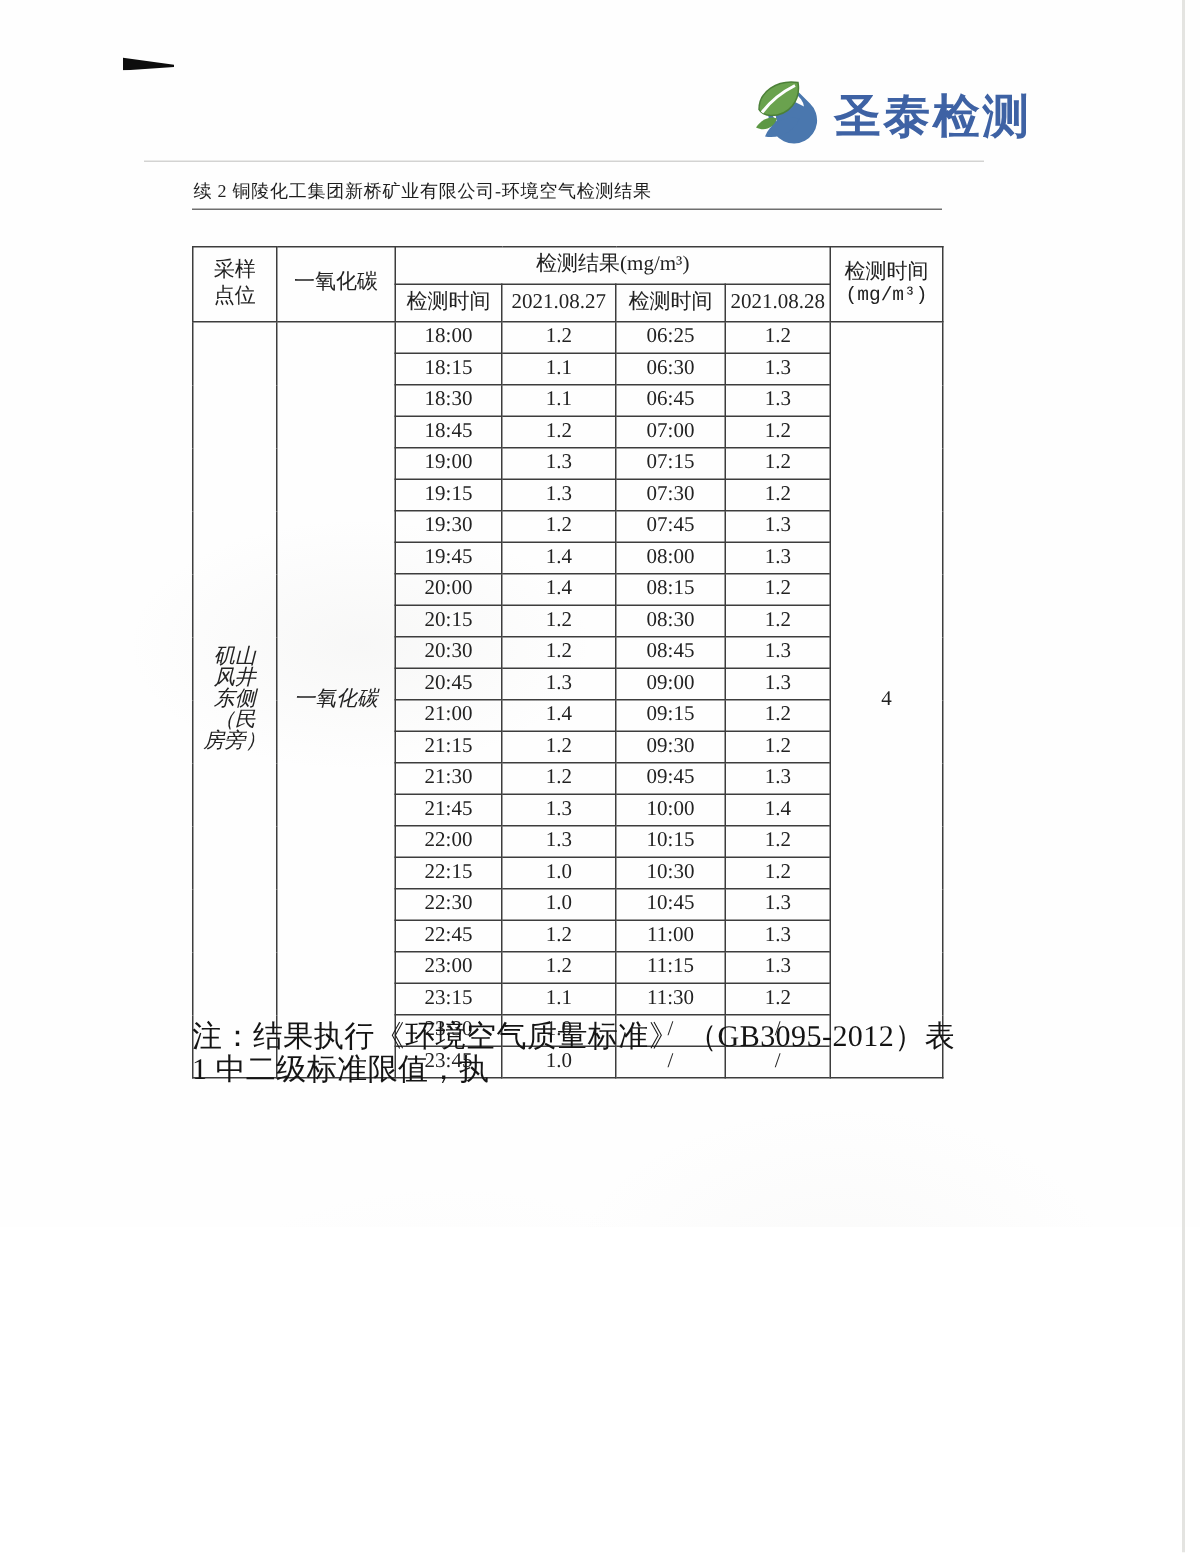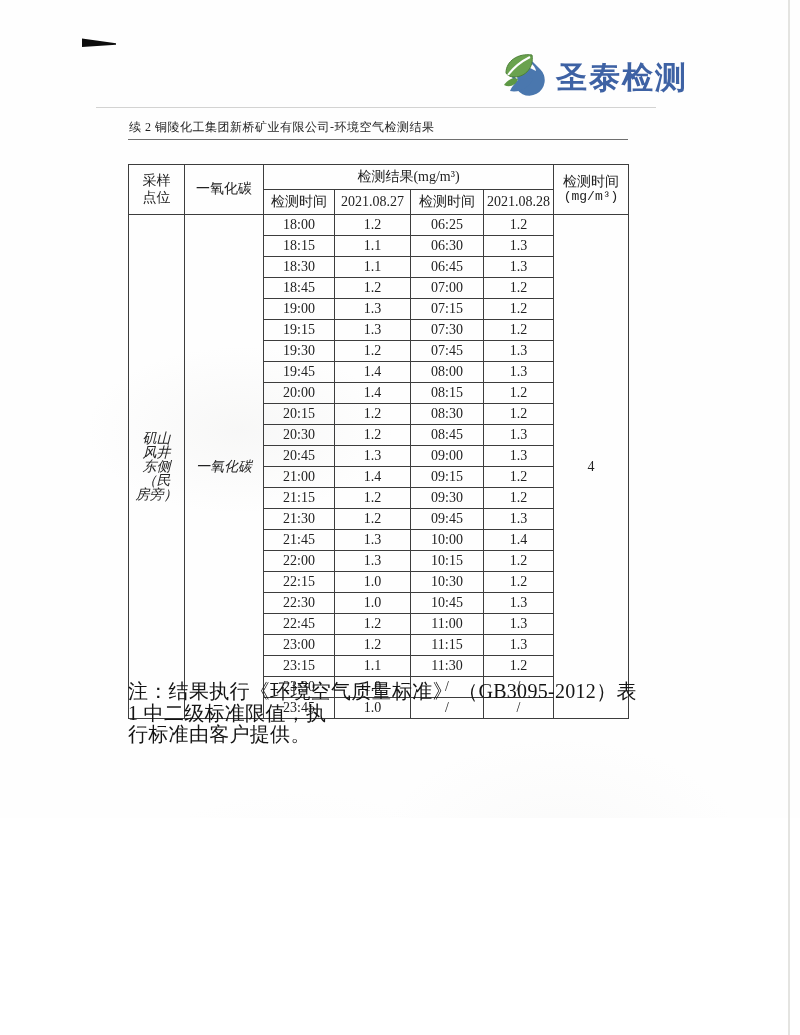--- a/index.html
+++ b/index.html
@@ -283,16 +283,15 @@
           <td>23:45</td>
           <td>1.0</td>
           <td>/</td>
           <td>/</td>
         </tr>
       </tbody>
   </table>
 
   <div class="note">
     <div>注：结果执行《环境空气质量标准》 （GB3095-2012）表 1 中二级标准限值，执</div>
-    <div>行标准由客户提供。</div>
   </div>
 
 </div>
 
 </body></html>

